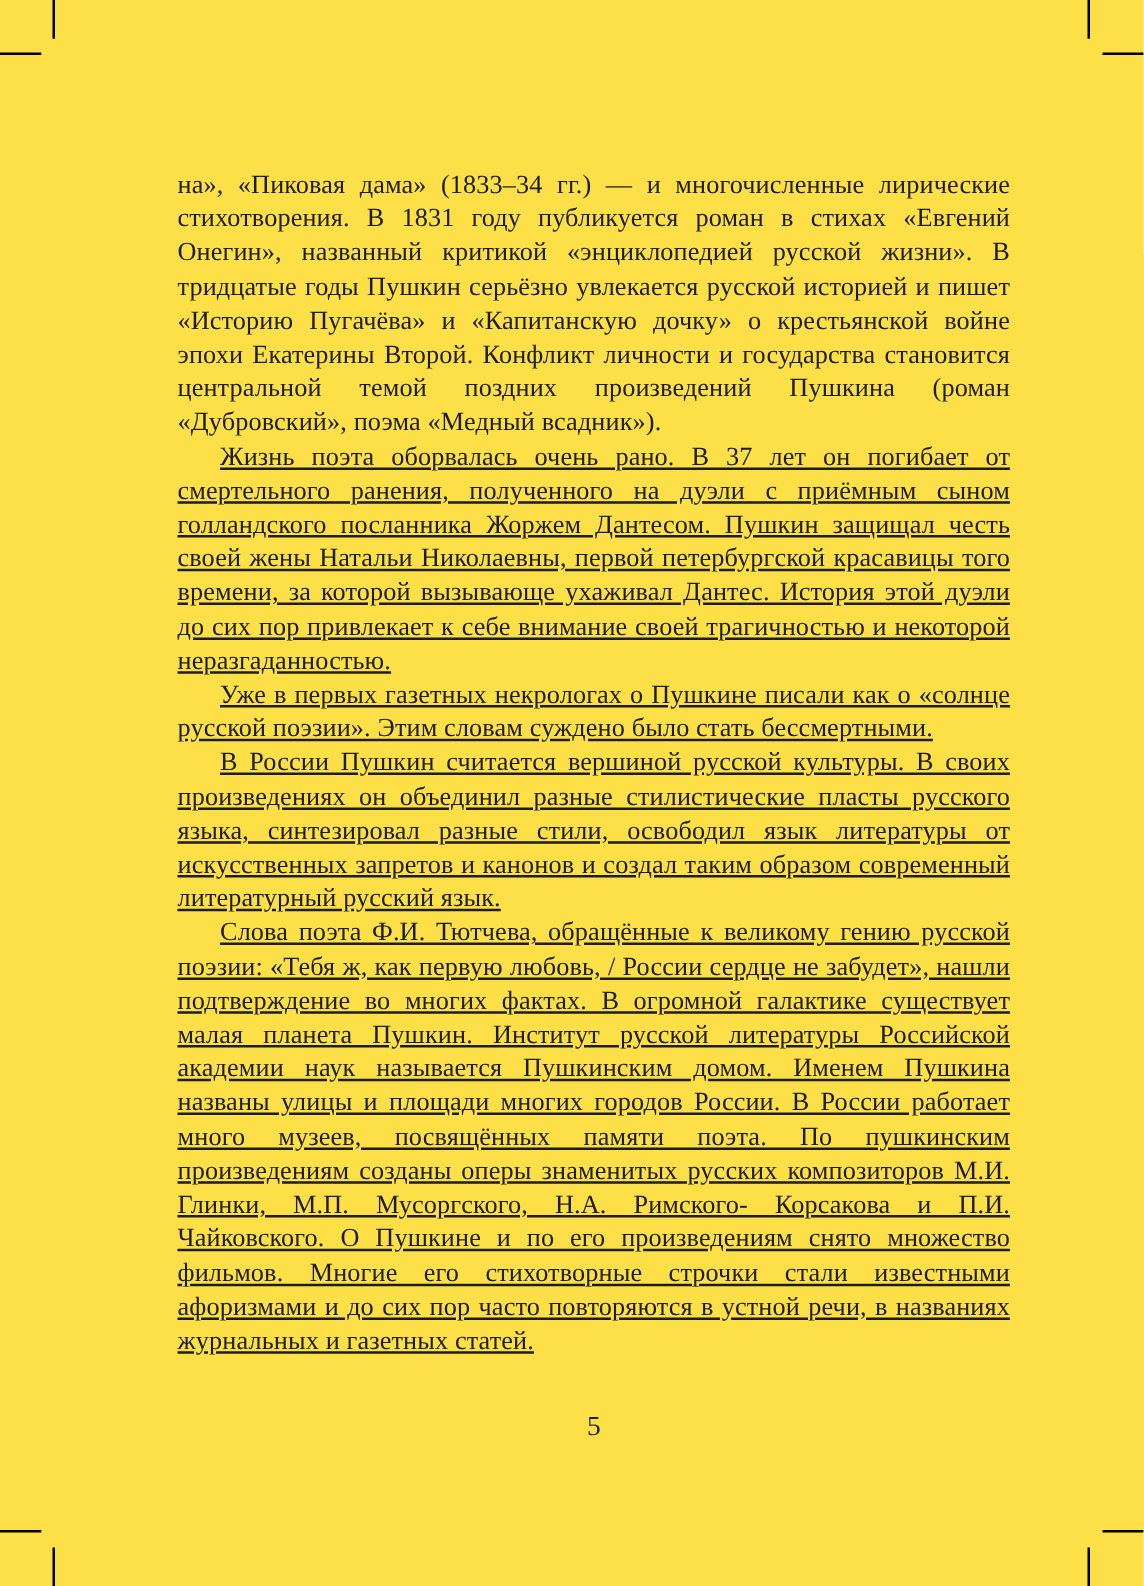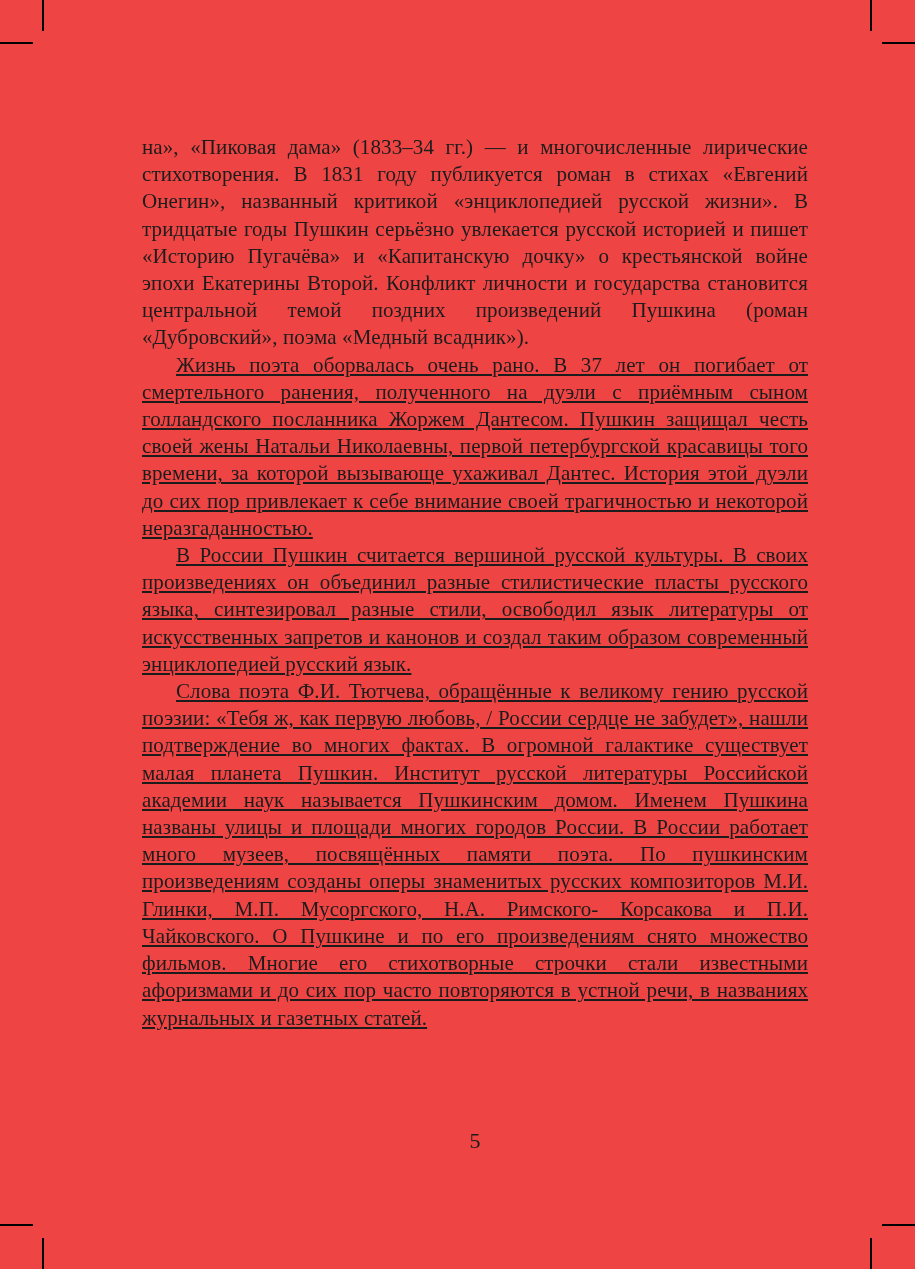--- a/index.html
+++ b/index.html
@@ -4,21 +4,21 @@
 <style>
   html, body {
     margin: 0;
     padding: 0;
     background: #ffffff;
   }
   .page {
     position: relative;
     width: 915px;
     height: 1269px;
-    background: #ef4444;
+    background: #fde047;
     overflow: hidden;
     font-family: "Liberation Serif", "DejaVu Serif", serif;
   }
   
   .crop-mark {
     position: absolute;
     background: #000000;
   }
   .cm-v { width: 2px; height: 31px; }
   .cm-h { width: 33px; height: 2px; }
@@ -70,19 +70,20 @@
   <div class="crop-mark cm-v cm-tr-v"></div>
   <div class="crop-mark cm-h cm-tr-h"></div>
   <div class="crop-mark cm-h cm-bl-h"></div>
   <div class="crop-mark cm-v cm-bl-v"></div>
   <div class="crop-mark cm-h cm-br-h"></div>
   <div class="crop-mark cm-v cm-br-v"></div>
 
   <div class="text-block">
     <p>на», «Пиковая дама» (1833–34 гг.) — и многочисленные лирические стихотворения. В 1831 году публикуется роман в стихах «Евгений Онегин», названный критикой «энциклопедией русской жизни». В тридцатые годы Пушкин серьёзно увлекается русской историей и пишет «Историю Пугачёва» и «Капитанскую дочку» о крестьянской войне эпохи Екатерины Второй. Конфликт личности и государства становится центральной темой поздних произведений Пушкина (роман «Дубровский», поэма «Медный всадник»).</p>
     <p class="indented">Жизнь поэта оборвалась очень рано. В 37 лет он погибает от смертельного ранения, полученного на дуэли с приёмным сыном голландского посланника Жоржем Дантесом. Пушкин защищал честь своей жены Натальи Николаевны, первой петербургской красавицы того времени, за которой вызывающе ухаживал Дантес. История этой дуэли до сих пор привлекает к себе внимание своей трагичностью и некоторой неразгаданностью.</p>
-    <p class="indented">В России Пушкин считается вершиной русской культуры. В своих произведениях он объединил разные стилистические пласты русского языка, синтезировал разные стили, освободил язык литературы от искусственных запретов и канонов и создал таким образом современный энциклопедией русский язык.</p>
+    <p class="indented">Уже в первых газетных некрологах о Пушкине писали как о «солнце русской поэзии». Этим словам суждено было стать бессмертными.</p>
+    <p class="indented">В России Пушкин считается вершиной русской культуры. В своих произведениях он объединил разные стилистические пласты русского языка, синтезировал разные стили, освободил язык литературы от искусственных запретов и канонов и создал таким образом современный литературный русский язык.</p>
     <p class="indented">Слова поэта Ф.И. Тютчева, обращённые к великому гению русской поэзии: «Тебя ж, как первую любовь, / России сердце не забудет», нашли подтверждение во многих фактах. В огромной галактике существует малая планета Пушкин. Институт русской литературы Российской академии наук называется Пушкинским домом. Именем Пушкина названы улицы и площади многих городов России. В России работает много музеев, посвящённых памяти поэта. По пушкинским произведениям созданы оперы знаменитых русских композиторов М.И. Глинки, М.П. Мусоргского, Н.А. Римского- Корсакова и П.И. Чайковского. О Пушкине и по его произведениям снято множество фильмов. Многие его стихотворные строчки стали известными афоризмами и до сих пор часто повторяются в устной речи, в названиях журнальных и газетных статей.</p>
   </div>
 
   <div class="page-number">5</div>
 
 </div>
 
 </body></html>

